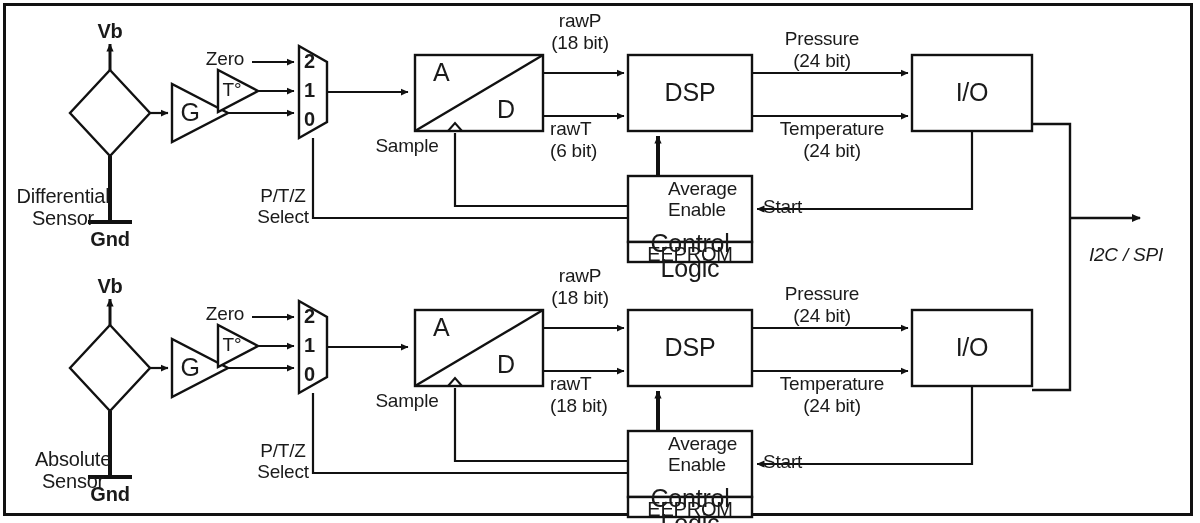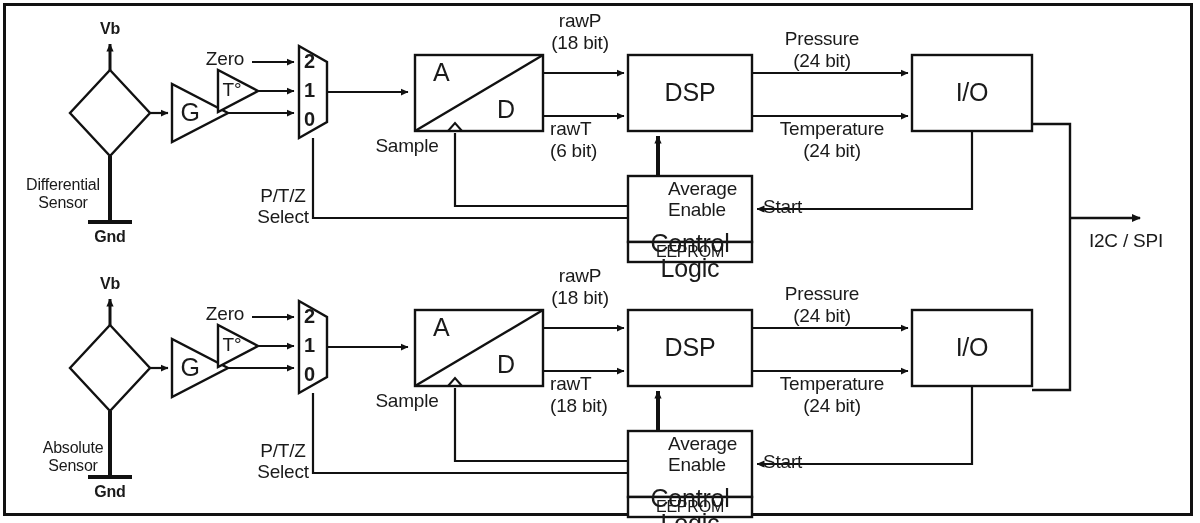--- a/index.html
+++ b/index.html
@@ -18,21 +18,21 @@
   .lbl{
     position:absolute;
     font-family:"Liberation Sans", sans-serif;
     color:#1a1a1a;
     white-space:pre;
     line-height:1.12;
     letter-spacing:-0.2px;
   }
   .t-big{font-size:25px;}
   .t-mid{font-size:19px;}
-  .t-small{font-size:16px;}
+  .t-small{font-size:20px;}
   .t-mux{font-size:20px;font-weight:700;}
   .ctr{text-align:center;transform:translateX(-50%);}
   .bold{font-weight:700;}
 </style>
 </head>
 <body>
 
 <div id="root">
 
   <div id="frame"></div>
@@ -188,15 +188,15 @@
   <div class="lbl t-mid ctr" style="left:832px;top:373px;">Temperature</div>
   <div class="lbl t-mid ctr" style="left:832px;top:395px;">(24 bit)</div>
   <div class="lbl t-big ctr" style="left:972px;top:333px;">I/O</div>
   <div class="lbl t-mid" style="left:763px;top:451px;">Start</div>
   <div class="lbl t-big ctr" style="left:690px;top:436px;line-height:1.0;">
     <div style="white-space:pre-line;">Control
 Logic</div>
   </div>
   <div class="lbl t-small ctr" style="left:690px;top:498px;">EEPROM</div>
 
-  <div class="lbl t-mid ctr" style="left:1126px;top:230px;">I2C / SPI</div>
+  <div class="lbl t-mid ctr" style="left:1126px;top:244px;font-style:italic;">I2C / SPI</div>
 
 </div>
 
 </body></html>

